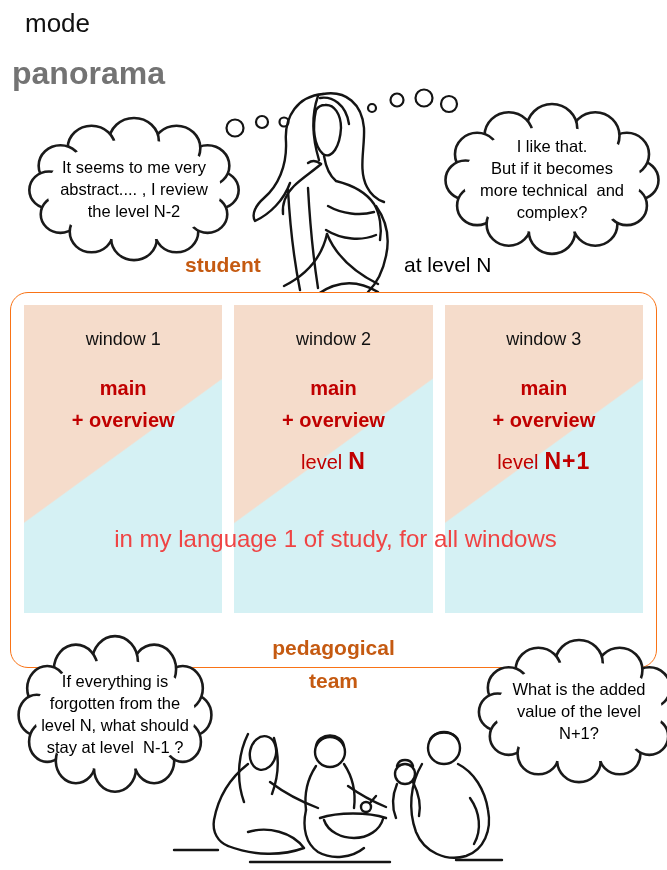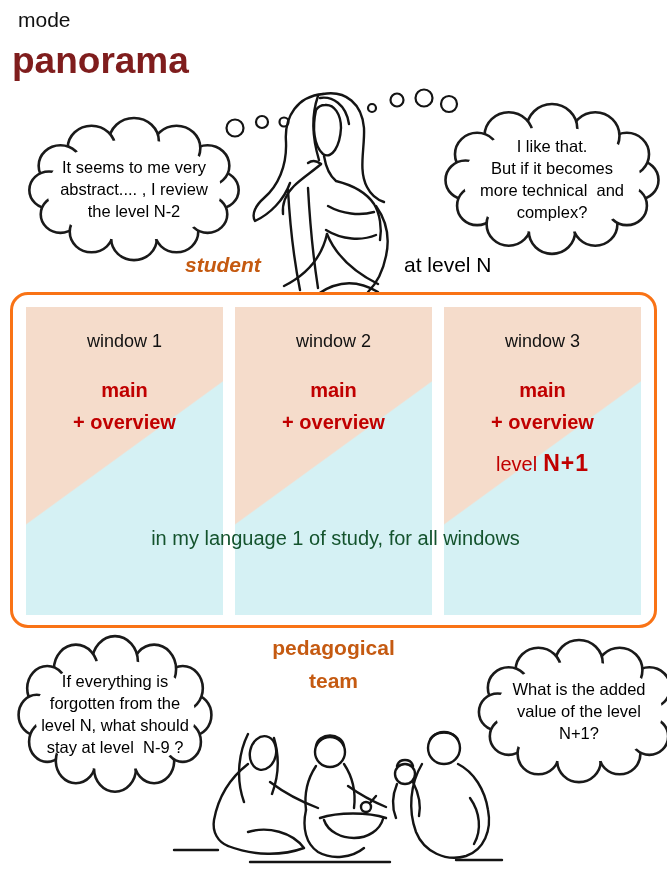--- a/index.html
+++ b/index.html
@@ -1,20 +1,20 @@
 <!DOCTYPE html>
 <html><head>
 <meta charset="utf-8">
 <style>
   html,body{margin:0;padding:0;background:#fff;}
   .stage{position:relative;width:667px;height:870px;background:#fff;overflow:hidden;
          font-family:"Liberation Sans",sans-serif;color:#111;}
 
-  .mode{position:absolute;left:18px;top:8px;font-size:21px;z-index:3;}
-  .title{position:absolute;left:12px;top:40px;font-size:37px;font-weight:700;color:#7f1d1d;z-index:3;}
+  .mode{position:absolute;left:25px;top:8px;font-size:26px;z-index:3;}
+  .title{position:absolute;left:12px;top:55px;font-size:32px;font-weight:700;color:#737373;z-index:3;}
 
   
   .bubble{position:absolute;z-index:4;}
   .bubble .cloud{position:absolute;left:0;top:0;width:100%;height:100%;}
   .cloud circle,.cloud ellipse{vector-effect:non-scaling-stroke;}
   .bubble-text{position:absolute;inset:0;display:flex;align-items:center;justify-content:center;
                text-align:center;white-space:pre-wrap;font-size:16.5px;line-height:1.33;color:#000;
                padding:0 16px;}
   #bubble-tl{left:20px;top:116px;width:228px;height:148px;}
   #bubble-tr{left:436px;top:102px;width:232px;height:156px;}
@@ -23,33 +23,33 @@
 
   
   .figure{position:absolute;}
   #student-fig{left:226px;top:84px;width:218px;height:212px;z-index:1;}
   #dots{left:220px;top:84px;width:250px;height:58px;z-index:1;}
   #team-fig{left:170px;top:712px;width:334px;height:154px;z-index:2;}
   .sketch path,.sketch circle,.sketch ellipse{fill:none;stroke:#141414;stroke-width:2.4;
       stroke-linecap:round;stroke-linejoin:round;}
   #dots circle{fill:#fff;stroke:#141414;stroke-width:2.2;}
 
-  .student-label{position:absolute;left:185px;top:253px;font-size:21px;font-weight:700;color:#C55A11;z-index:3;font-style:italic;}
+  .student-label{position:absolute;left:185px;top:253px;font-size:21px;font-weight:700;color:#C55A11;z-index:3;}
   .level-label{position:absolute;left:404px;top:253px;font-size:21px;color:#000000;z-index:3;}
 
   
-  .panel{position:absolute;left:10px;top:292px;width:647px;height:336px;background:#fff;
-         border:3px solid #f97316;border-radius:18px;box-sizing:border-box;z-index:2;}
+  .panel{position:absolute;left:10px;top:292px;width:647px;height:376px;background:#fff;
+         border:1px solid #f97316;border-radius:18px;box-sizing:border-box;z-index:2;}
   .windows{position:absolute;left:13px;right:13px;top:12px;height:308px;display:flex;gap:12px;}
   .window{flex:1;background:linear-gradient(144deg,#F5DCCB 48%,#D5F1F4 48.4%);text-align:center;}
   .window-title{margin-top:24px;font-size:18px;color:#111;}
   .window-main{margin-top:22px;font-size:20px;font-weight:700;color:#C00000;line-height:1.6;}
   .window-level{margin-top:12px;font-size:20px;color:#C00000;}
   .window-level b{font-size:23px;margin-left:6px;letter-spacing:1px;}
-  .panel-caption{position:absolute;left:4px;right:0;top:232px;text-align:center;font-size:20px;color:#14532d;}
+  .panel-caption{position:absolute;left:4px;right:0;top:232px;text-align:center;font-size:24px;color:#ef4444;}
 
   .team-label{position:absolute;left:0;right:0;top:632px;text-align:center;font-size:21px;font-weight:700;
               color:#C55A11;white-space:pre-line;line-height:1.55;z-index:3;}
 </style>
 </head>
 <body>
 
 <div class="stage">
 
   <div class="mode">mode</div>
@@ -144,20 +144,23 @@
           <div>+ overview</div>
         </div>
       </div>
 
       <div class="window">
         <div class="window-title">window 2</div>
         <div class="window-main">
           <div>main</div>
           <div>+ overview</div>
         </div>
+        <div class="window-level">
+          <span>level</span><b>N</b>
+        </div>
       </div>
 
       <div class="window">
         <div class="window-title">window 3</div>
         <div class="window-main">
           <div>main</div>
           <div>+ overview</div>
         </div>
         <div class="window-level">
           <span>level</span><b>N+1</b>
@@ -185,21 +188,21 @@
           <circle cx="69" cy="119" r="21"></circle>
         <circle cx="110" cy="126" r="22"></circle>
           <circle cx="151" cy="119" r="21"></circle>
           <circle cx="181" cy="101" r="19"></circle>
       </g>
       <ellipse cx="110" cy="76" rx="84" ry="52" fill="#fff"></ellipse>
     </svg>
     <div class="bubble-text">If everything is
 forgotten from the
 level N, what should
-stay at level  N-9 ?</div>
+stay at level  N-1 ?</div>
   </div>
 
   <div id="bubble-br" class="bubble">
     <svg class="cloud" viewBox="0 0 220 152" preserveAspectRatio="none">
       <g fill="#fff" stroke="#1a1a1a" stroke-width="2.6">
         <circle cx="192" cy="76" r="19"></circle>
           <circle cx="181" cy="51" r="21"></circle>
           <circle cx="151" cy="33" r="23"></circle>
         <circle cx="110" cy="26" r="24"></circle>
           <circle cx="69" cy="33" r="23"></circle>

